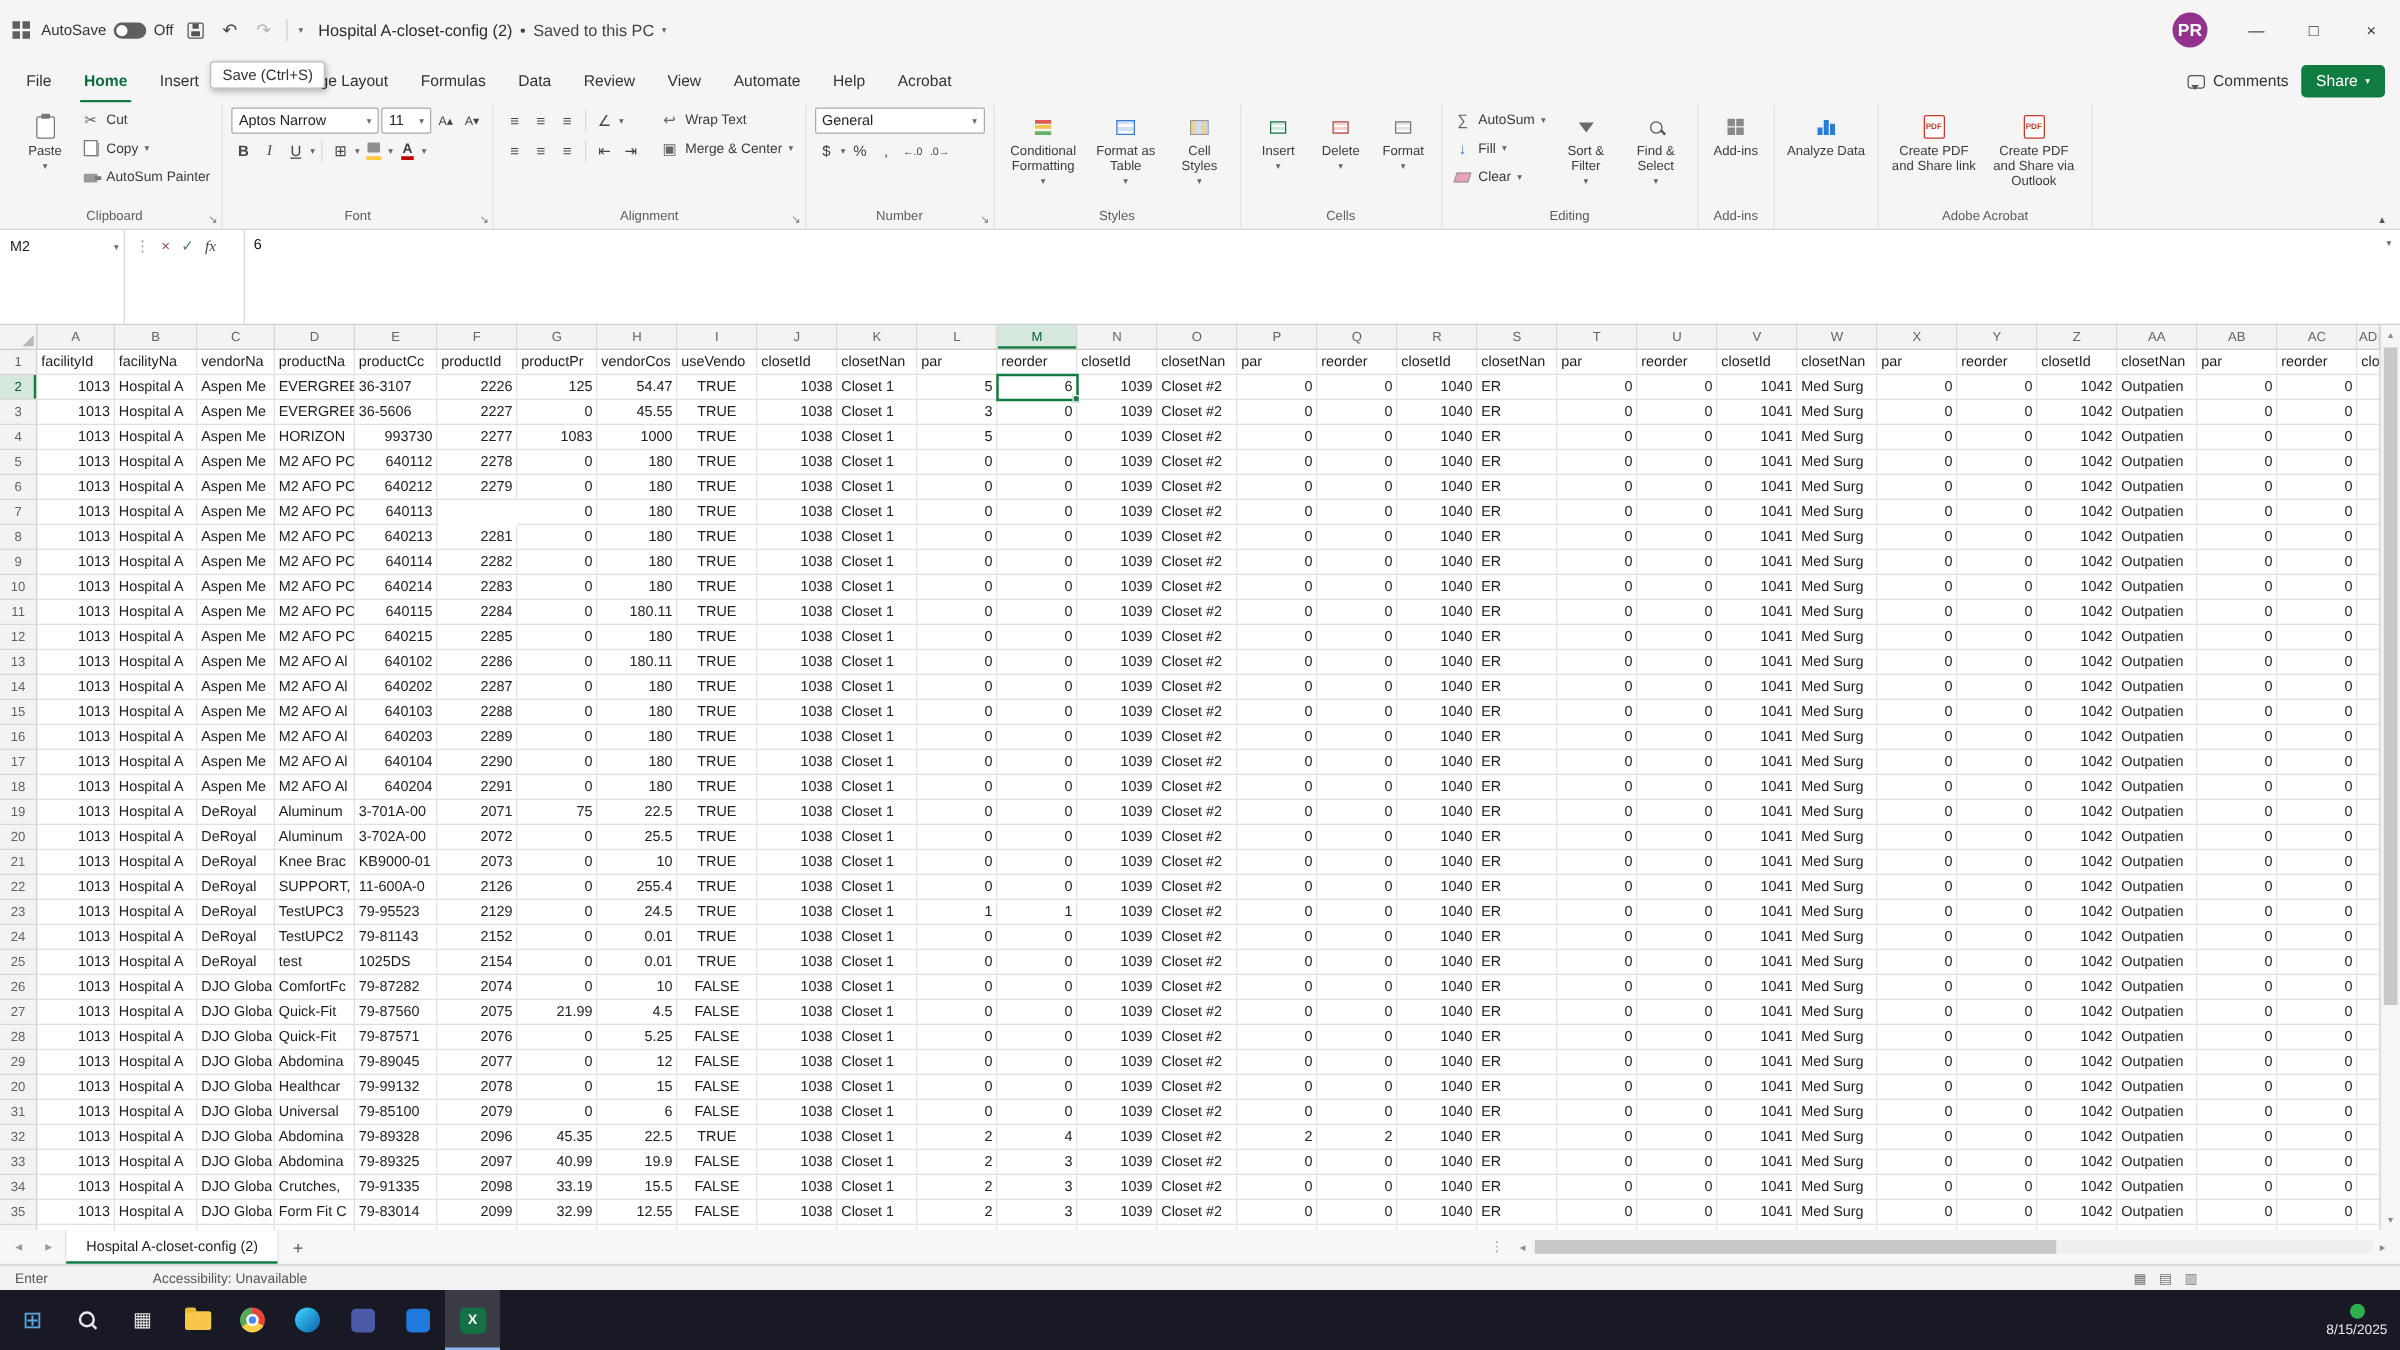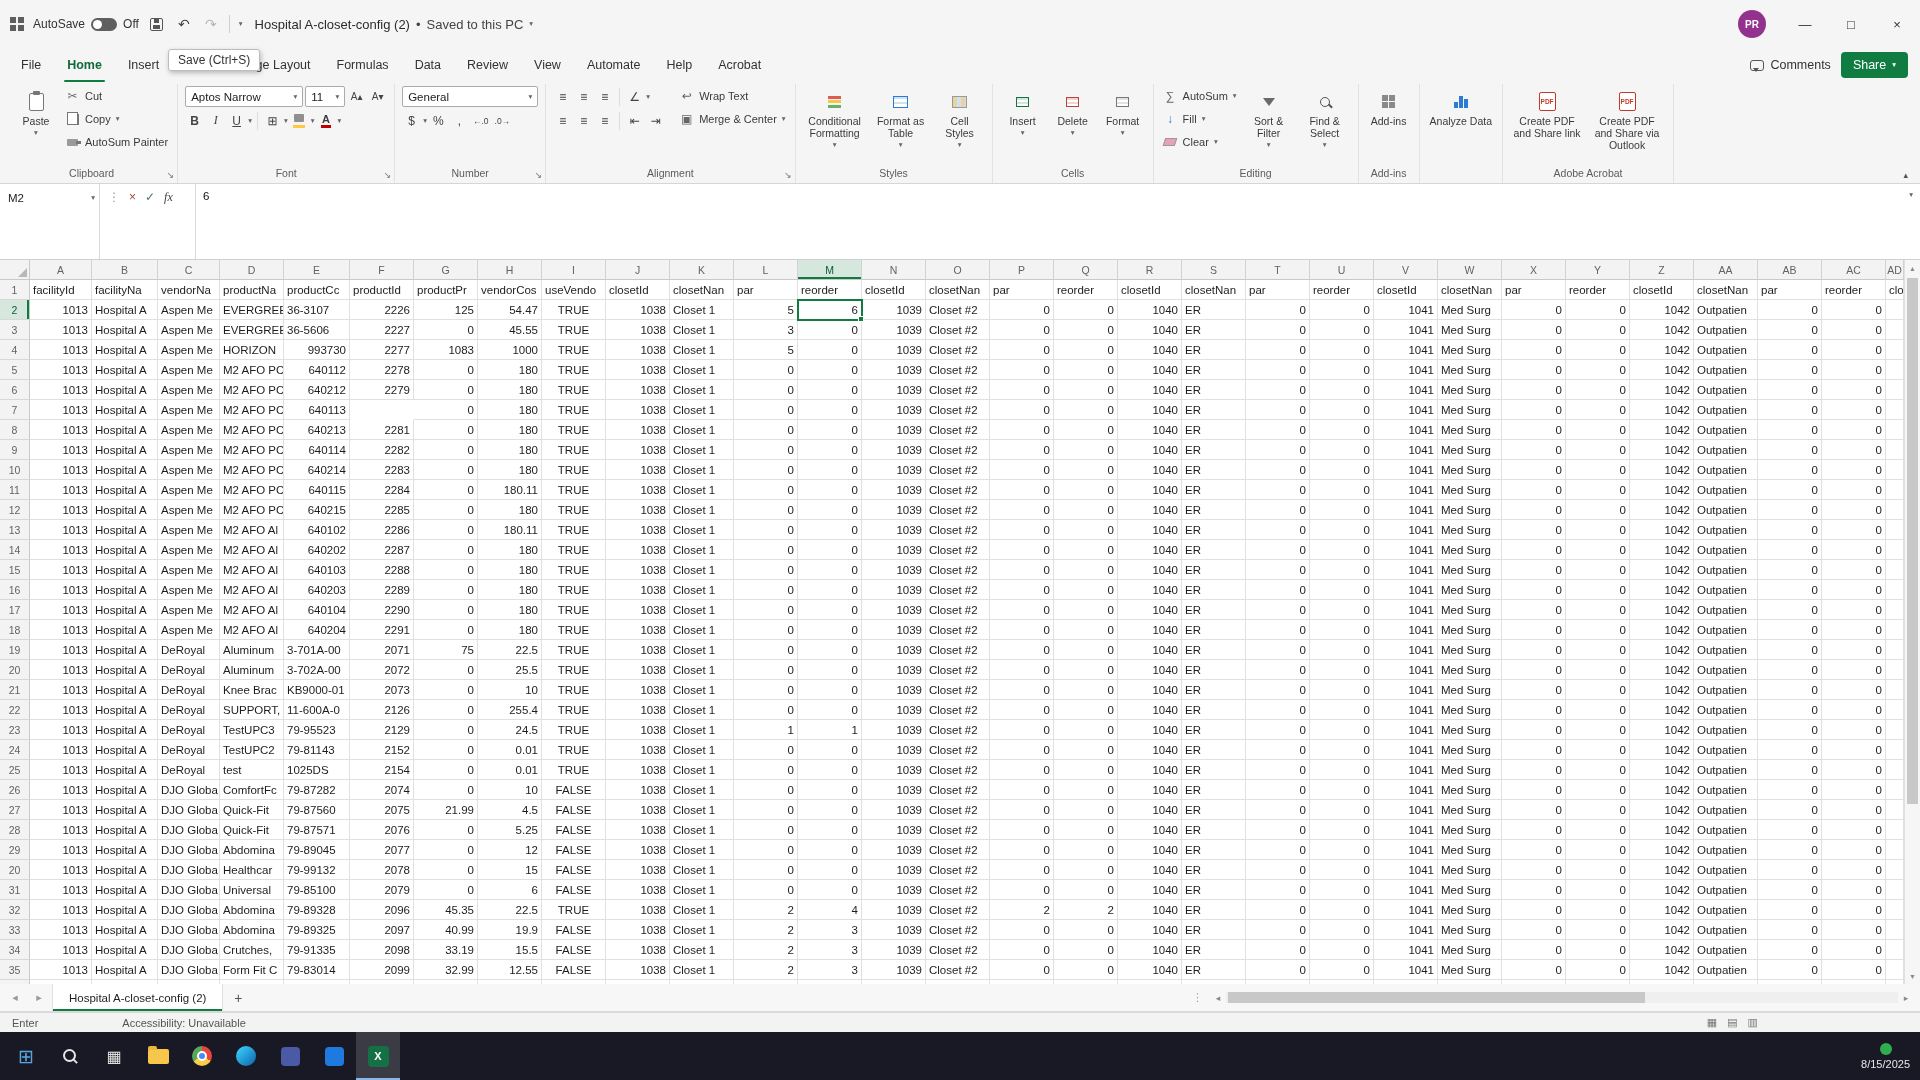--- a/index.html
+++ b/index.html
@@ -18,21 +18,21 @@
 .qbtn{display:inline-flex;align-items:center;justify-content:center;min-width:18px;height:24px;color:#444;font-size:14px}
 .qbtn.disabled{color:#b5b5b5}
 .isave{width:13px;height:13px;border:1.4px solid #555;border-radius:2px;position:relative}
 .isave::before{content:"";position:absolute;top:0;left:3px;width:5px;height:4px;background:#555}
 .isave::after{content:"";position:absolute;bottom:1px;left:2px;width:7px;height:4px;background:#555}
 .qsep{width:1px;height:18px;background:#d0d0d0}
 .doc{margin-left:12px;font-size:13px;color:#2b2b2b;display:flex;align-items:center;gap:6px;white-space:nowrap}
 .doc .sub{color:#444}
 .search{position:absolute;left:calc(50% + 20px);top:8px;transform:translateX(-50%);width:356px;height:31px;background:#e4e4e4;border:1px solid #c9c9c9;border-radius:4px;display:flex;align-items:center;justify-content:center;gap:8px;font-size:12.5px;color:#333}
 .tbr{margin-left:auto;display:flex;align-items:center;height:100%}
-.avatar{width:28px;height:28px;border-radius:50%;background:#93328e;color:#fff;font-size:10px;font-weight:bold;display:flex;align-items:center;justify-content:center;margin-right:16px}
+.avatar{width:28px;height:28px;border-radius:50%;background:#93328e;color:#fff;font-size:14px;font-weight:bold;display:flex;align-items:center;justify-content:center;margin-right:16px}
 .wbtn{width:46px;height:48px;display:flex;align-items:center;justify-content:center;font-size:13px;color:#333}
 
 .imag{display:inline-block;position:relative;width:10px;height:10px;border:1.6px solid #555;border-radius:50%}
 .imag::after{content:"";position:absolute;width:5px;height:1.6px;background:#555;transform:rotate(45deg);right:-4px;bottom:-1px}
 
 
 .tooltip{position:absolute;left:168px;top:49px;z-index:60;background:#fff;border:1px solid #bdbdbd;border-radius:3px;box-shadow:1px 2px 5px rgba(0,0,0,.25);padding:3px 9px;font-size:12px;color:#333;white-space:nowrap}
 
 
 .tabsbar{height:34px;flex:none;background:#f5f5f5;display:flex;align-items:stretch;padding:0 8px;position:relative}
@@ -349,70 +349,70 @@
               <span class="car"></span>
           </div>
         </div>
       </div>
       <div class="grp-label"><span>Font</span><span class="launcher g-launch"></span></div>
     </div>
 
     <div class="grp">
       <div class="grp-body">
         <div class="stack">
+          <div class="hrow">
+            <span class="tbtn g-eq"></span>
+            <span class="tbtn g-eq"></span>
+            <span class="tbtn g-eq"></span>
+            <span class="vsep"></span>
+            <span class="tbtn g-angle"></span>
+              <span class="car"></span>
+          </div>
+          <div class="hrow">
+            <span class="tbtn g-eq"></span>
+            <span class="tbtn g-eq"></span>
+            <span class="tbtn g-eq"></span>
+            <span class="vsep"></span>
+            <span class="tbtn g-outdent"></span>
+            <span class="tbtn g-indent"></span>
+          </div>
+        </div>
+        <div class="stack" style="margin-left:8px">
+          <div class="sm">
+              <span class="ic g-wrap"></span>
+              <span>Wrap Text</span>
+            </div>
+          <div class="sm">
+              <span class="ic g-merge"></span>
+              <span>Merge &amp; Center</span>
+              <span class="car"></span>
+            </div>
+        </div>
+      </div>
+      <div class="grp-label"><span>Alignment</span><span class="launcher g-launch"></span></div>
+    </div>
+
+    <div class="grp">
+      <div class="grp-body">
+        <div class="stack">
           <span class="combo" style="width:136px">
               <span>General</span>
               <span class="car"></span>
             </span>
           <div class="hrow">
             <span class="tbtn g-dollar"></span>
               <span class="car"></span>
             <span class="tbtn g-pct"></span>
             <span class="tbtn g-comma"></span>
             <span class="tbtn g-incdec"></span>
             <span class="tbtn g-decdec"></span>
           </div>
         </div>
       </div>
       <div class="grp-label"><span>Number</span><span class="launcher g-launch"></span></div>
-    </div>
-
-    <div class="grp">
-      <div class="grp-body">
-        <div class="stack">
-          <div class="hrow">
-            <span class="tbtn g-eq"></span>
-            <span class="tbtn g-eq"></span>
-            <span class="tbtn g-eq"></span>
-            <span class="vsep"></span>
-            <span class="tbtn g-angle"></span>
-              <span class="car"></span>
-          </div>
-          <div class="hrow">
-            <span class="tbtn g-eq"></span>
-            <span class="tbtn g-eq"></span>
-            <span class="tbtn g-eq"></span>
-            <span class="vsep"></span>
-            <span class="tbtn g-outdent"></span>
-            <span class="tbtn g-indent"></span>
-          </div>
-        </div>
-        <div class="stack" style="margin-left:8px">
-          <div class="sm">
-              <span class="ic g-wrap"></span>
-              <span>Wrap Text</span>
-            </div>
-          <div class="sm">
-              <span class="ic g-merge"></span>
-              <span>Merge &amp; Center</span>
-              <span class="car"></span>
-            </div>
-        </div>
-      </div>
-      <div class="grp-label"><span>Alignment</span><span class="launcher g-launch"></span></div>
     </div>
 
     <div class="grp">
       <div class="grp-body">
         <div class="bb" style="width:64px">
           <span class="ic">
               <span class="icf">
                 <i></i>
                 <i></i>
                 <i></i>

